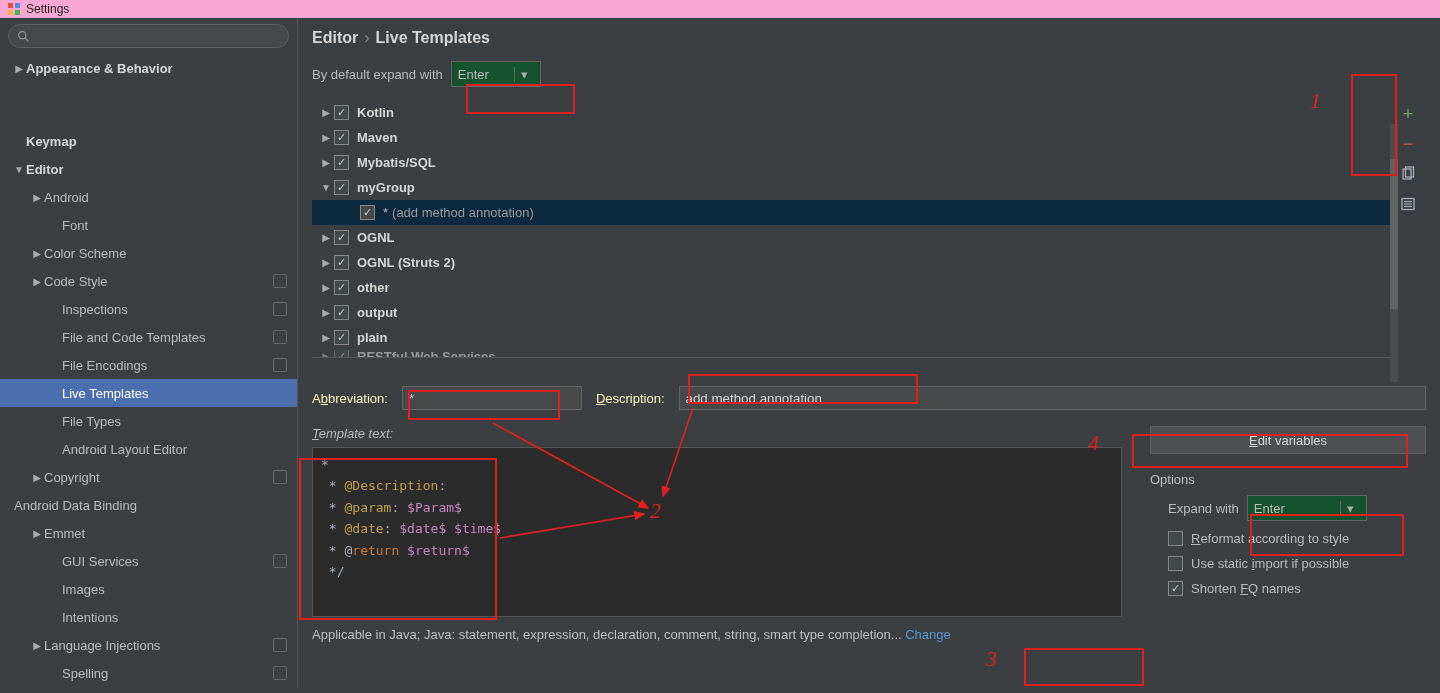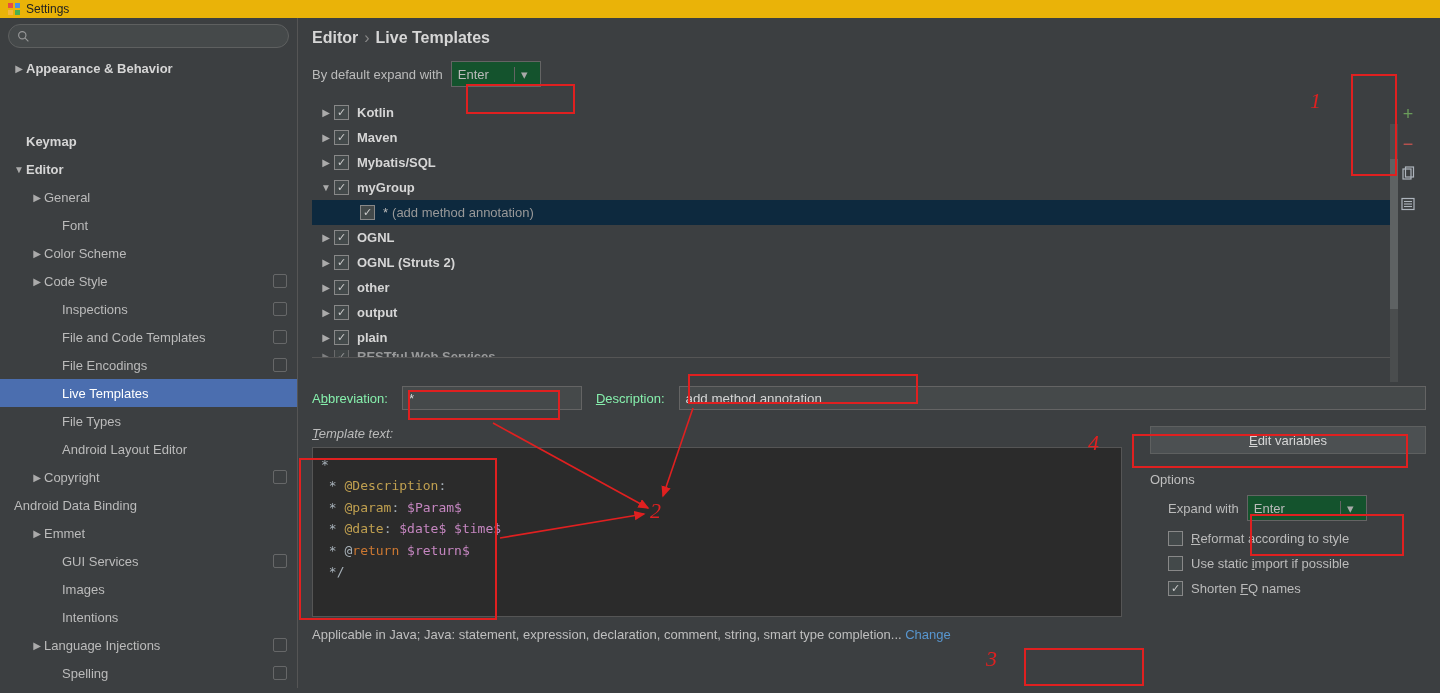--- a/index.html
+++ b/index.html
@@ -8,21 +8,21 @@
     font-size: 13px;
     background: #3c3f41;
     color: #bbbbbb;
     width: 1440px;
     height: 693px;
     overflow: hidden;
     position: relative;
   }
   .titlebar {
     height: 18px;
-    background: #eab308;
+    background: #f9a8d4;
     color: #222;
     display: flex;
     align-items: center;
     padding: 0 8px;
     font-size: 12px;
   }
   .titlebar .app-icon {
     width: 12px; height: 12px; margin-right: 6px;
     display: inline-block;
   }
@@ -181,21 +181,21 @@
   }
   .tool-btn.plus { color: #6a9c5a; }
   .tool-btn.minus { color: #c75450; }
   .tool-btn.copy, .tool-btn.list { color: #aeb5bd; }
   .form-row {
     display: flex;
     align-items: center;
     gap: 14px;
     margin-top: 28px;
   }
-  .form-row label { color: #86efac; }
+  .form-row label { color: #fef9c3; }
   .form-row u { text-decoration: underline; }
   .txtinput {
     height: 24px;
     background: #45494a;
     border: 1px solid #646464;
     color: #d6d6d6;
     padding: 0 6px;
   }
   .abbr-input { width: 180px; }
   .desc-input { flex: 1; }
@@ -334,21 +334,21 @@
         <div class="node bold" style="padding-left: 12px; margin-top: 45px;">
           <span class="arrow"></span>
           <span class="label">Keymap</span>
         </div>
         <div class="node bold" style="padding-left: 12px;">
           <span class="arrow">▼</span>
           <span class="label">Editor</span>
         </div>
         <div class="node" style="padding-left: 30px;">
           <span class="arrow">▶</span>
-          <span class="label">General</span>
+          <span class="label">Android</span>
         </div>
         <div class="node" style="padding-left: 48px;">
           <span class="arrow"></span>
           <span class="label">Font</span>
         </div>
         <div class="node" style="padding-left: 30px;">
           <span class="arrow">▶</span>
           <span class="label">Color Scheme</span>
         </div>
         <div class="node" style="padding-left: 30px;">

